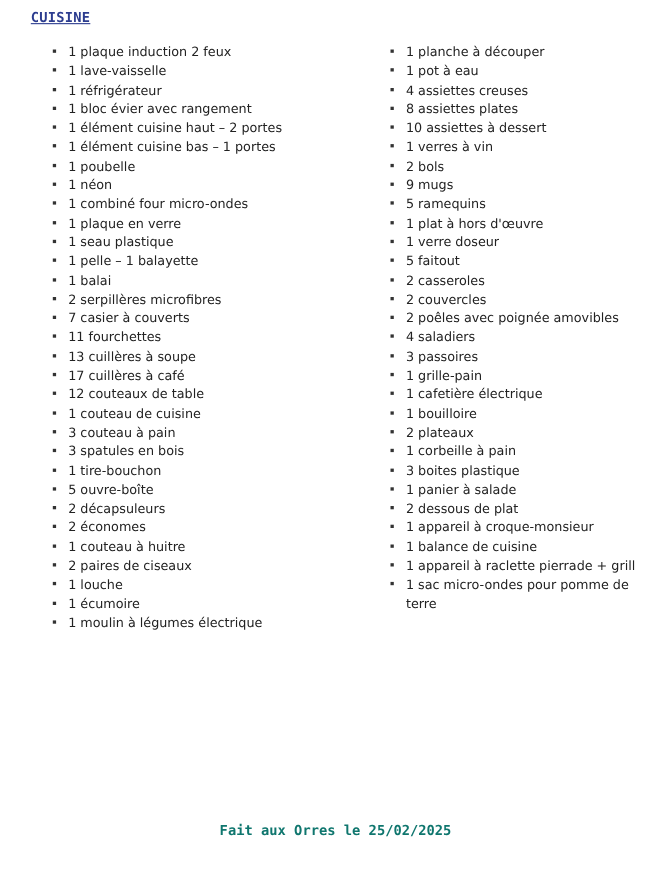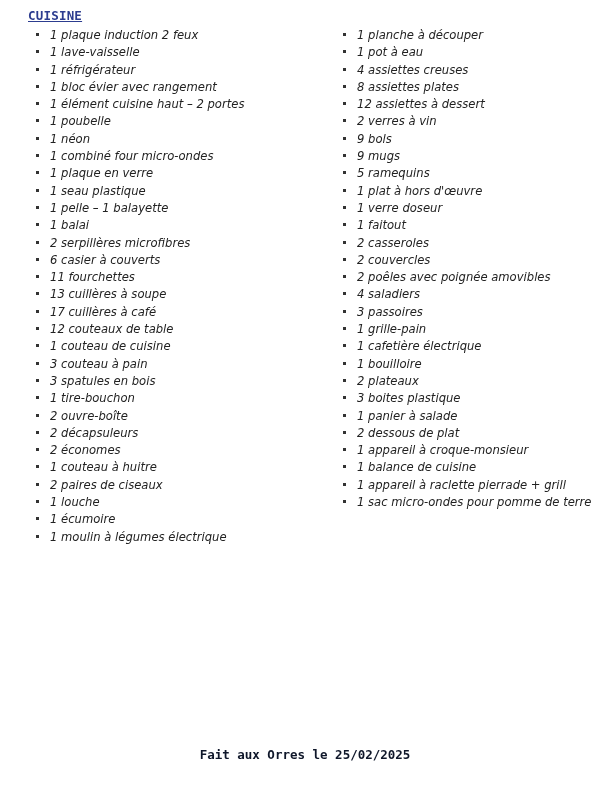--- a/index.html
+++ b/index.html
@@ -38,23 +38,22 @@
   }
   .col {
     width: 50%;
     box-sizing: border-box;
   }
   .col-right {
     padding-left: 14px;
   }
   ul.items {
     list-style: none;
-    margin: 0;
+    margin: 12px;
     padding: 0;
-    font-style: italic;
   }
   ul.items li {
     position: relative;
     font-size: 11.6px;
     line-height: 17.3px;
     color: #222222;
     padding-left: 30px;
     margin: 0;
     white-space: normal;
   }
@@ -69,90 +68,92 @@
   }
   .footer {
     position: absolute;
     left: 0;
     right: 0;
     bottom: 38px;
     text-align: center;
     font-family: "DejaVu Sans Mono", monospace;
     font-size: 12.5px;
     font-weight: bold;
-    color: #0f172a;
+    color: #0f766e;
   }
 </style>
 </head>
 <body>
 
 <div class="page">
 
   <div class="doc-title">CUISINE</div>
 
   <div class="columns">
 
     <div class="col col-left">
       <ul class="items">
         <li><span class="bullet"></span><span>1 plaque induction 2 feux</span></li>
         <li><span class="bullet"></span><span>1 lave-vaisselle</span></li>
         <li><span class="bullet"></span><span>1 réfrigérateur</span></li>
         <li><span class="bullet"></span><span>1 bloc évier avec rangement</span></li>
         <li><span class="bullet"></span><span>1 élément cuisine haut – 2 portes</span></li>
+        <li><span class="bullet"></span><span>1 élément cuisine bas – 1 portes</span></li>
         <li><span class="bullet"></span><span>1 poubelle</span></li>
         <li><span class="bullet"></span><span>1 néon</span></li>
         <li><span class="bullet"></span><span>1 combiné four micro-ondes</span></li>
         <li><span class="bullet"></span><span>1 plaque en verre</span></li>
         <li><span class="bullet"></span><span>1 seau plastique</span></li>
         <li><span class="bullet"></span><span>1 pelle – 1 balayette</span></li>
         <li><span class="bullet"></span><span>1 balai</span></li>
         <li><span class="bullet"></span><span>2 serpillères microfibres</span></li>
-        <li><span class="bullet"></span><span>6 casier à couverts</span></li>
+        <li><span class="bullet"></span><span>7 casier à couverts</span></li>
         <li><span class="bullet"></span><span>11 fourchettes</span></li>
         <li><span class="bullet"></span><span>13 cuillères à soupe</span></li>
         <li><span class="bullet"></span><span>17 cuillères à café</span></li>
         <li><span class="bullet"></span><span>12 couteaux de table</span></li>
         <li><span class="bullet"></span><span>1 couteau de cuisine</span></li>
         <li><span class="bullet"></span><span>3 couteau à pain</span></li>
         <li><span class="bullet"></span><span>3 spatules en bois</span></li>
         <li><span class="bullet"></span><span>1 tire-bouchon</span></li>
-        <li><span class="bullet"></span><span>2 ouvre-boîte</span></li>
+        <li><span class="bullet"></span><span>5 ouvre-boîte</span></li>
         <li><span class="bullet"></span><span>2 décapsuleurs</span></li>
         <li><span class="bullet"></span><span>2 économes</span></li>
         <li><span class="bullet"></span><span>1 couteau à huitre</span></li>
         <li><span class="bullet"></span><span>2 paires de ciseaux</span></li>
         <li><span class="bullet"></span><span>1 louche</span></li>
         <li><span class="bullet"></span><span>1 écumoire</span></li>
         <li><span class="bullet"></span><span>1 moulin à légumes électrique</span></li>
       </ul>
     </div>
 
     <div class="col col-right">
       <ul class="items">
         <li><span class="bullet"></span><span>1 planche à découper</span></li>
         <li><span class="bullet"></span><span>1 pot à eau</span></li>
         <li><span class="bullet"></span><span>4 assiettes creuses</span></li>
         <li><span class="bullet"></span><span>8 assiettes plates</span></li>
-        <li><span class="bullet"></span><span>12 assiettes à dessert</span></li>
-        <li><span class="bullet"></span><span>2 verres à vin</span></li>
-        <li><span class="bullet"></span><span>9 bols</span></li>
+        <li><span class="bullet"></span><span>10 assiettes à dessert</span></li>
+        <li><span class="bullet"></span><span>1 verres à vin</span></li>
+        <li><span class="bullet"></span><span>2 bols</span></li>
         <li><span class="bullet"></span><span>9 mugs</span></li>
         <li><span class="bullet"></span><span>5 ramequins</span></li>
         <li><span class="bullet"></span><span>1 plat à hors d'œuvre</span></li>
         <li><span class="bullet"></span><span>1 verre doseur</span></li>
-        <li><span class="bullet"></span><span>1 faitout</span></li>
+        <li><span class="bullet"></span><span>5 faitout</span></li>
         <li><span class="bullet"></span><span>2 casseroles</span></li>
         <li><span class="bullet"></span><span>2 couvercles</span></li>
         <li><span class="bullet"></span><span>2 poêles avec poignée amovibles</span></li>
         <li><span class="bullet"></span><span>4 saladiers</span></li>
         <li><span class="bullet"></span><span>3 passoires</span></li>
         <li><span class="bullet"></span><span>1 grille-pain</span></li>
         <li><span class="bullet"></span><span>1 cafetière électrique</span></li>
         <li><span class="bullet"></span><span>1 bouilloire</span></li>
         <li><span class="bullet"></span><span>2 plateaux</span></li>
+        <li><span class="bullet"></span><span>1 corbeille à pain</span></li>
         <li><span class="bullet"></span><span>3 boites plastique</span></li>
         <li><span class="bullet"></span><span>1 panier à salade</span></li>
         <li><span class="bullet"></span><span>2 dessous de plat</span></li>
         <li><span class="bullet"></span><span>1 appareil à croque-monsieur</span></li>
         <li><span class="bullet"></span><span>1 balance de cuisine</span></li>
         <li><span class="bullet"></span><span>1 appareil à raclette pierrade + grill</span></li>
         <li><span class="bullet"></span><span>1 sac micro-ondes pour pomme de terre</span></li>
       </ul>
     </div>
 

